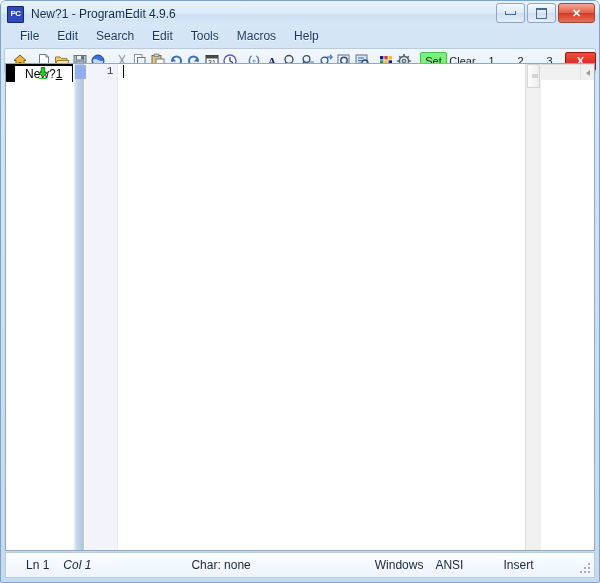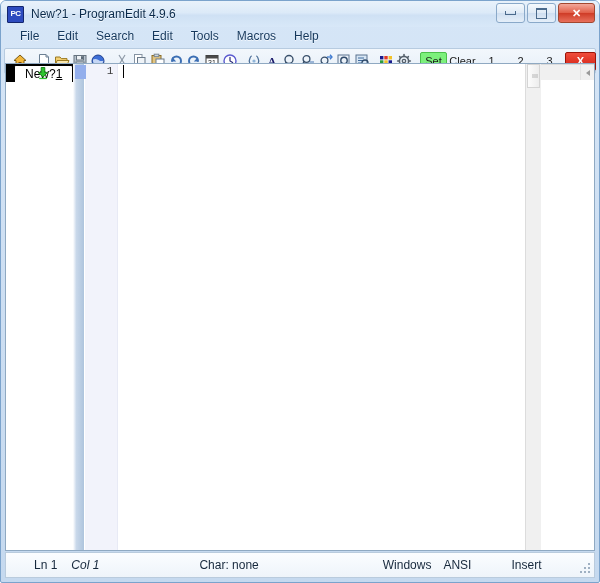--- a/index.html
+++ b/index.html
@@ -163,21 +163,21 @@
   .htrack{flex:1 1 auto;height:15px;background:#f0f0f0;}
 
   
   .statusbar{
     position:absolute;left:4px;right:4px;bottom:4px;height:24px;
     background:linear-gradient(180deg,#fbfdff 0%,#eef4fa 100%);
     border:1px solid #b9cbdd;
     display:flex;align-items:center;font-size:12px;color:#16283c;
   }
   .sb{padding:0 4px;white-space:nowrap;}
-  .sb-ln{margin-left:24px;}
+  .sb-ln{margin-left:16px;}
   .sb-col{margin-left:6px;font-style:italic;}
   .sb-char{margin-left:92px;}
   .sb-win{margin-left:116px;}
   .sb-ansi{margin-left:4px;}
   .sb-ins{margin-left:32px;}
   .grip-corner{
     position:absolute;right:3px;bottom:3px;width:11px;height:11px;
     background-image:
       radial-gradient(circle at 9px 9px,#9fb0c2 1px,transparent 1.2px),
       radial-gradient(circle at 5px 9px,#9fb0c2 1px,transparent 1.2px),

